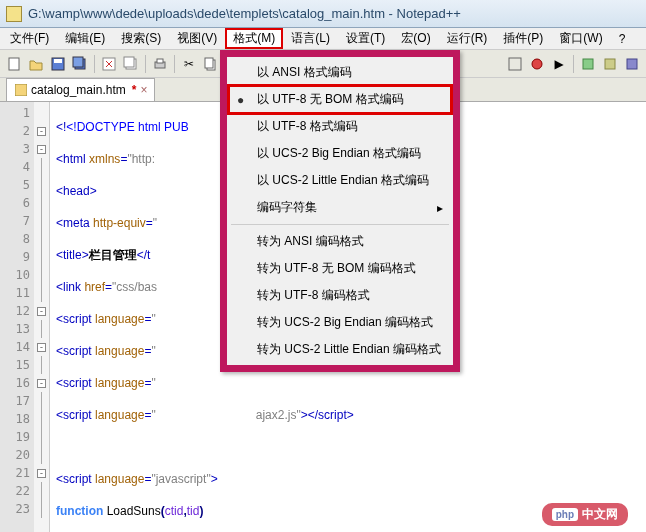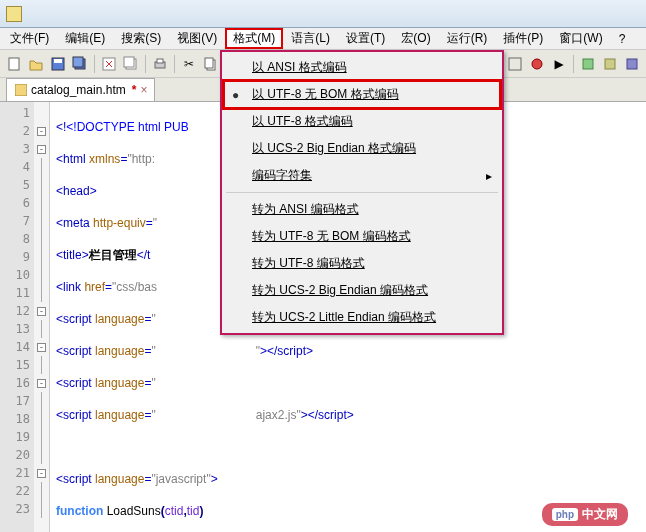--- a/index.html
+++ b/index.html
@@ -34,37 +34,38 @@
 .code-line { height: 18px; line-height: 18px; }
 .c-tag { color: #0000c0; }
 .c-attr { color: #a16207; }
 .c-str { color: #808080; }
 .c-kw { color: #3b82f6; font-weight: bold; }
 .c-punc { color: #000080; font-weight: bold; }
 .c-var { color: #6d28d9; }
 .c-func { color: #000; }
 .c-blue { color: #0000ff; }
 
-.dropdown { position: absolute; top: 50px; left: 220px; width: 284px; background: #f0f0f0; border: 2px solid #be185d; box-shadow: 2px 2px 4px rgba(0,0,0,0.3); z-index: 100; padding: 2px; text-decoration: underline; }
+.dropdown { position: absolute; top: 50px; left: 220px; width: 240px; background: #f0f0f0; border: 7px solid #be185d; box-shadow: 2px 2px 4px rgba(0,0,0,0.3); z-index: 100; padding: 2px; }
 .dropdown .dd-item { padding: 5px 8px 5px 28px; display: flex; align-items: center; position: relative; cursor: pointer; }
 .dropdown .dd-item.selected::before { content: "●"; position: absolute; left: 8px; color: #333; }
 .dropdown .dd-item.boxed { outline: 3px solid #d00; outline-offset: -1px; }
 .dropdown .dd-sep { height: 1px; background: #ccc; margin: 3px 2px; }
 .dropdown .dd-arrow::after { content: "▸"; position: absolute; right: 8px; }
 
 .watermark { position: absolute; right: 18px; bottom: 6px; background: #d85a6a; color: #fff; padding: 3px 10px; border-radius: 10px; font-size: 14px; font-weight: bold; display: flex; align-items: center; gap: 4px; }
 .watermark .php-badge { background: #fff; color: #6c7eb7; font-size: 10px; padding: 1px 4px; border-radius: 3px; font-weight: bold; }
 
 svg { display: block; }
 </style>
 </head>
 <body>
 
 <div class="titlebar">
   <span class="icon"></span>
+  <span class="title">G:\wamp\www\dede\uploads\dede\templets\catalog_main.htm - Notepad++</span>
 </div>
 
 <div class="menubar" id="menubar">
     <span class="menu-item">文件(F)</span>
     <span class="menu-item">编辑(E)</span>
     <span class="menu-item">搜索(S)</span>
     <span class="menu-item">视图(V)</span>
     <span class="menu-item open highlighted">格式(M)</span>
     <span class="menu-item">语言(L)</span>
     <span class="menu-item">设置(T)</span>
@@ -295,20 +296,21 @@
 
 
   </div>
 </div>
 
 <div class="dropdown" id="dropdown">
     <div class="dd-item">以 ANSI 格式编码</div>
     <div class="dd-item selected boxed">以 UTF-8 无 BOM 格式编码</div>
     <div class="dd-item">以 UTF-8 格式编码</div>
     <div class="dd-item">以 UCS-2 Big Endian 格式编码</div>
+    <div class="dd-item">以 UCS-2 Little Endian 格式编码</div>
     <div class="dd-item dd-arrow">编码字符集</div>
     <div class="dd-sep"></div>
     <div class="dd-item">转为 ANSI 编码格式</div>
     <div class="dd-item">转为 UTF-8 无 BOM 编码格式</div>
     <div class="dd-item">转为 UTF-8 编码格式</div>
     <div class="dd-item">转为 UCS-2 Big Endian 编码格式</div>
     <div class="dd-item">转为 UCS-2 Little Endian 编码格式</div>
   </div>
 
 <div class="watermark">

